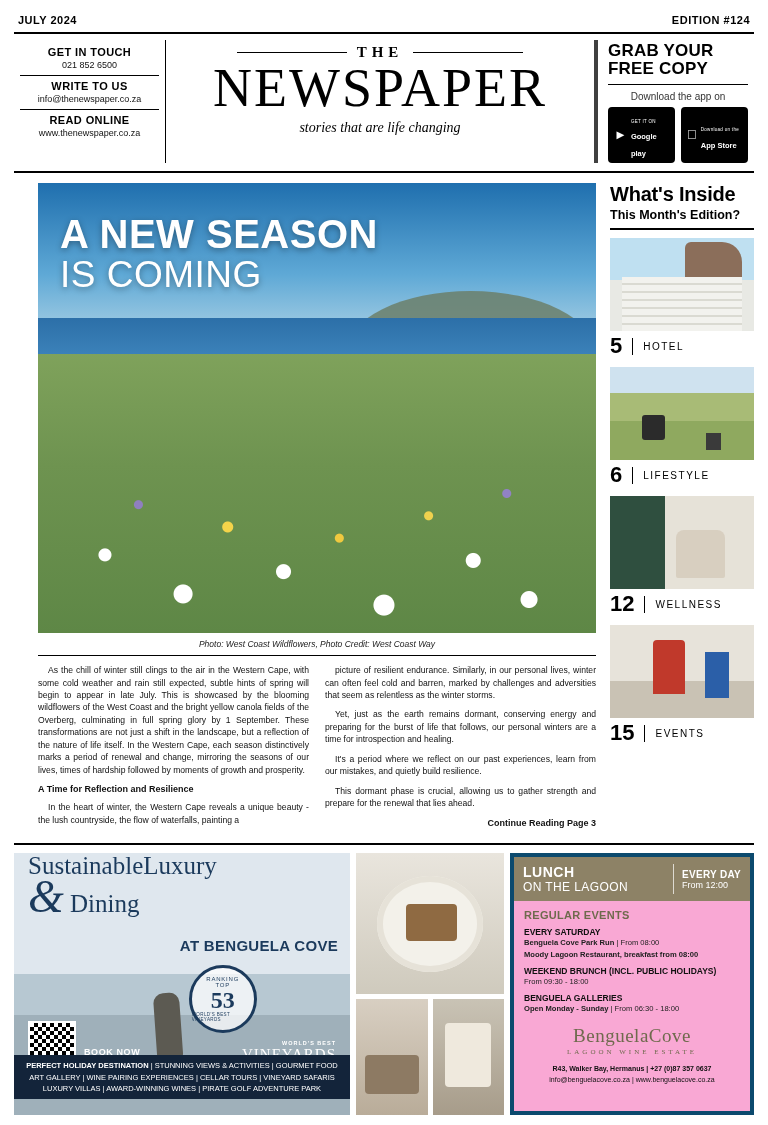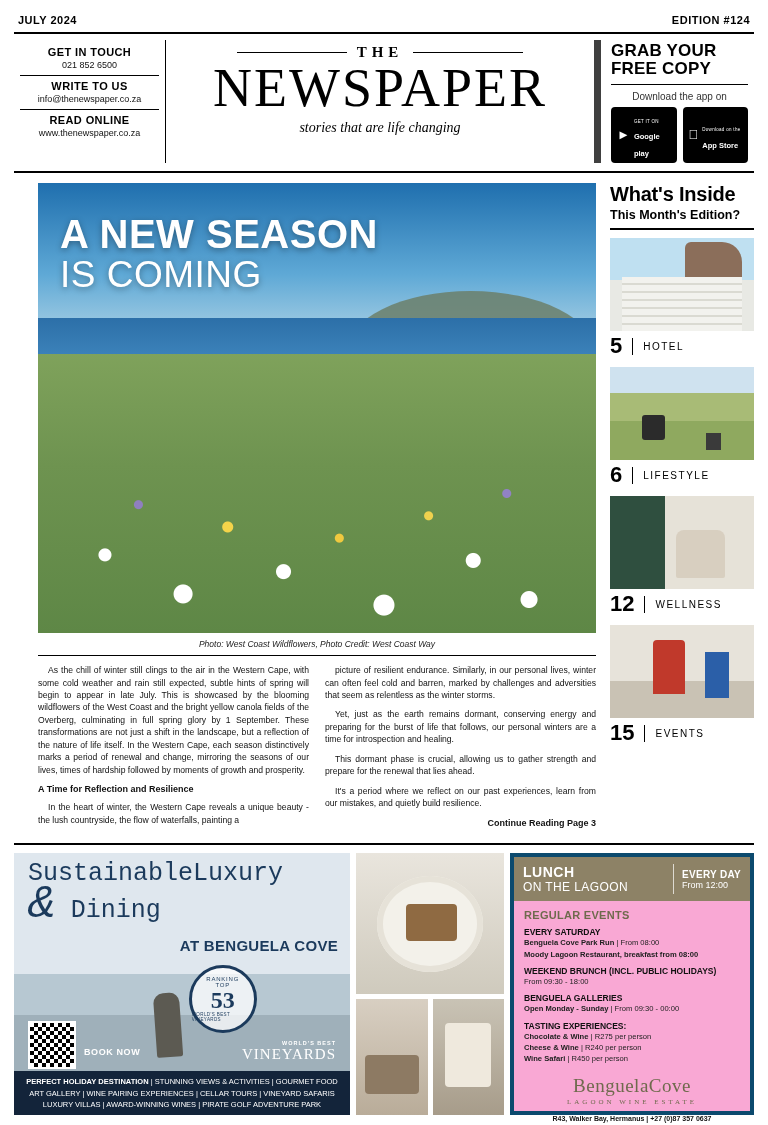--- a/index.html
+++ b/index.html
@@ -61,21 +61,21 @@
     font-family: "Liberation Serif", serif;
     font-size: 54px; line-height: .95; letter-spacing: 2px;
     font-weight: normal;
   }
   .mast-tag {
     font-family: "Liberation Serif", serif;
     font-style: italic; font-size: 14px; margin-top: 6px;
   }
   .mast-right {
     width: 160px; flex: 0 0 160px;
-    border-left: 7px solid #404040;
+    border-left: 4px solid #404040;
     padding: 2px 6px 0 10px;
     text-align: center;
   }
   .grab {
     font-size: 17px; font-weight: bold; line-height: 1.05;
     text-align: left; letter-spacing: .2px;
   }
   .grab-rule { border-bottom: 1px solid #000; margin: 6px 0 6px 0; }
   .download-txt { font-size: 10px; color: #333; margin-bottom: 5px; }
   .badges { display: flex; gap: 6px; justify-content: center; }
@@ -213,22 +213,22 @@
     border-top: 2px solid #000;
     padding-top: 8px;
     display: flex; gap: 6px;
     height: 272px;
   }
   .ad-left {
     width: 336px; flex: 0 0 336px; position: relative; overflow: hidden;
     background: linear-gradient(#dfe7ee 0 46%, #b7c8d2 46% 62%, #9fb0ba 62% 100%);
   }
   .ad-left .sl-title {
-    position: absolute; left: 14px; top: 8px; right: 10px;
-    font-family: Liberation Mono, monospace;
+    position: absolute; left: 14px; top: 0; right: 10px;
+    font-family: Liberation Serif, serif;
     color: #1b3a5c; font-size: 25px; line-height: 1.05;
   }
   .ad-left .sl-amp {
     font-size: 46px; font-style: italic; color: #1b3a5c; line-height: .8;
   }
   .ad-left .sl-at {
     position: absolute; right: 12px; top: 84px;
     font-size: 15px; font-weight: bold; color: #1b3a5c; letter-spacing: .3px;
   }
   .ad-left .statue {
@@ -256,21 +256,21 @@
   }
   .seal .s1 { font-size: 6px; letter-spacing: .8px; }
   .seal .s2 { font-family: "Liberation Serif", serif; font-size: 24px; font-weight: bold; line-height: 1; }
   .seal .s3 { font-size: 4.5px; letter-spacing: .4px; }
   .vineyards {
     position: absolute; right: 14px; bottom: 52px; text-align: right; color: #fff;
   }
   .vineyards .v1 { font-size: 5.5px; letter-spacing: 1px; font-weight: bold; }
   .vineyards .v2 { font-family: "Liberation Serif", serif; font-size: 15px; letter-spacing: 1px; }
   .ad-foot {
-    position: absolute; left: 0; right: 0; bottom: 0;
+    position: absolute; left: 0; right: 0; bottom: 16px;
     background: #13243a; color: #fff;
     font-size: 7.5px; line-height: 1.5; text-align: center;
     padding: 5px 8px;
   }
   .ad-foot b { font-weight: bold; }
 
   .ad-mid {
     width: 148px; flex: 0 0 148px;
     display: flex; flex-direction: column; gap: 5px;
   }
@@ -407,22 +407,22 @@
 
       <div class="article">
         <div class="c">
           <p>As the chill of winter still clings to the air in the Western Cape, with some cold weather and rain still expected, subtle hints of spring will begin to appear in late July. This is showcased by the blooming wildflowers of the West Coast and the bright yellow canola fields of the Overberg, culminating in full spring glory by 1 September. These transformations are not just a shift in the landscape, but a reflection of the nature of life itself. In the Western Cape, each season distinctively marks a period of renewal and change, mirroring the seasons of our lives, times of hardship followed by moments of growth and prosperity.</p>
           <div class="sub-head">A Time for Reflection and Resilience</div>
           <p>In the heart of winter, the Western Cape reveals a unique beauty - the lush countryside, the flow of waterfalls, painting a</p>
         </div>
         <div class="c">
           <p>picture of resilient endurance. Similarly, in our personal lives, winter can often feel cold and barren, marked by challenges and adversities that seem as relentless as the winter storms.</p>
           <p>Yet, just as the earth remains dormant, conserving energy and preparing for the burst of life that follows, our personal winters are a time for introspection and healing.</p>
+          <p>It's a period where we reflect on our past experiences, learn from our mistakes, and quietly build resilience.</p>
           <p>This dormant phase is crucial, allowing us to gather strength and prepare for the renewal that lies ahead.</p>
-          <p>It's a period where we reflect on our past experiences, learn from our mistakes, and quietly build resilience.</p>
           <div class="continue">Continue Reading Page 3</div>
         </div>
       </div>
     </div>
 
     <div class="col-side">
       <div class="side-title">What's Inside</div>
       <div class="side-sub">This Month's Edition?</div>
       <div class="side-rule"></div>
 
@@ -523,29 +523,23 @@
           <div class="ev-line"><b>Moody Lagoon Restaurant, breakfast from 08:00</b></div>
         </div>
 
         <div>
           <div class="ev-sec">WEEKEND BRUNCH (INCL. PUBLIC HOLIDAYS)</div>
           <div class="ev-line">From 09:30 - 18:00</div>
         </div>
 
         <div>
           <div class="ev-sec">BENGUELA GALLERIES</div>
-          <div class="ev-line"><b>Open Monday - Sunday</b><span> | From 09:30 - 00:00</span></div>
-        </div>
-
-        <div>
-          <div class="ev-sec">TASTING EXPERIENCES:</div>
-          <div class="ev-line"><b>Chocolate &amp; Wine</b><span> | R275 per person</span></div>
-          <div class="ev-line"><b>Cheese &amp; Wine</b><span> | R240 per person</span></div>
-          <div class="ev-line"><b>Wine Safari</b><span> | R450 per person</span></div>
-        </div>
+          <div class="ev-line"><b>Open Monday - Sunday</b><span> | From 06:30 - 18:00</span></div>
+        </div>
+
 
         <div class="bc-logo">
           <div class="bc-name">BenguelaCove</div>
           <div class="bc-sub">LAGOON  WINE  ESTATE</div>
         </div>
         <div class="bc-contact">
           <b>R43, Walker Bay, Hermanus | +27 (0)87 357 0637</b>
           <div>info@benguelacove.co.za | www.benguelacove.co.za</div>
         </div>
       </div>

